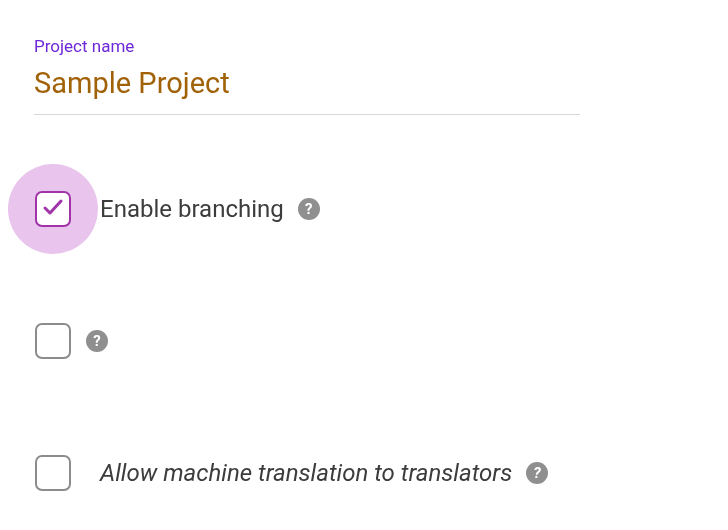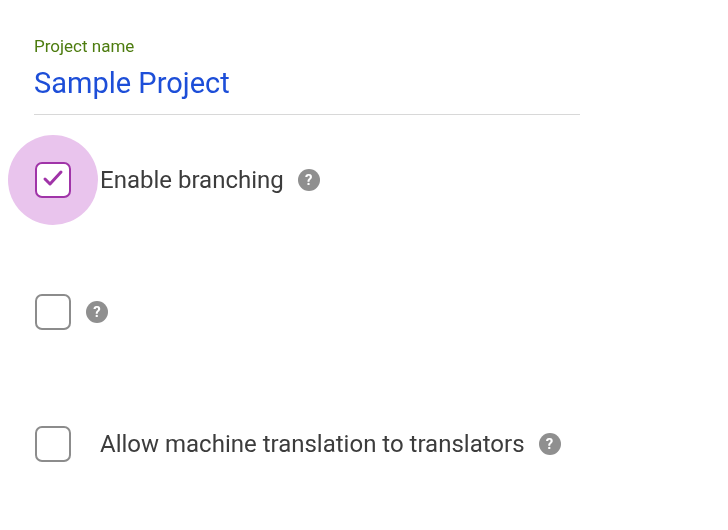--- a/index.html
+++ b/index.html
@@ -10,47 +10,48 @@
     body {
       font-family: -apple-system, BlinkMacSystemFont, "Segoe UI", Roboto, Helvetica, Arial, sans-serif;
       background: #ffffff;
       width: 728px;
       height: 530px;
       padding: 36px 34px;
       color: #3c3c3c;
     }
     .field-label {
       font-size: 17px;
-      color: #4d7c0f;
+      color: #6d28d9;
       font-weight: 400;
       margin-bottom: 10px;
     }
     .text-input {
       width: 546px;
       border: none;
       border-bottom: 1px solid #d8d8d8;
       font-size: 29px;
-      color: #1d4ed8;
+      color: #a16207;
       font-weight: 400;
       padding: 0 0 14px 0;
       outline: none;
       background: transparent;
       font-family: inherit;
     }
     .options {
-      margin-top: 46px;
+      margin-top: 75px;
     }
     .option-row {
       display: flex;
       align-items: center;
       margin-bottom: 94px;
       position: relative;
     }
     .option-row:last-child {
       margin-bottom: 0;
+      font-style: italic;
     }
     .checkbox-wrap {
       width: 38px;
       height: 38px;
       position: relative;
       flex-shrink: 0;
       display: flex;
       align-items: center;
       justify-content: center;
     }

